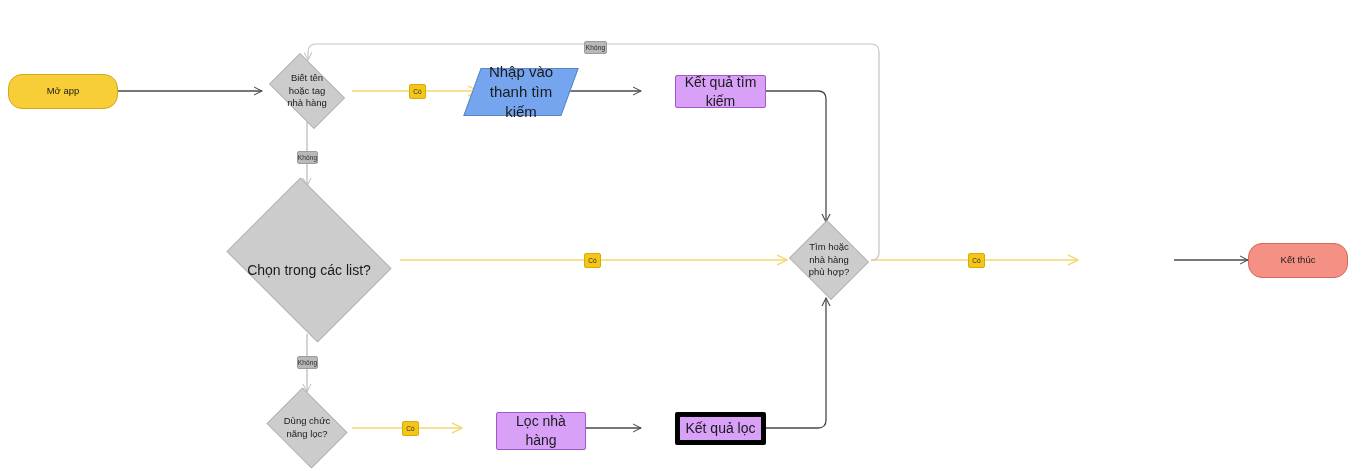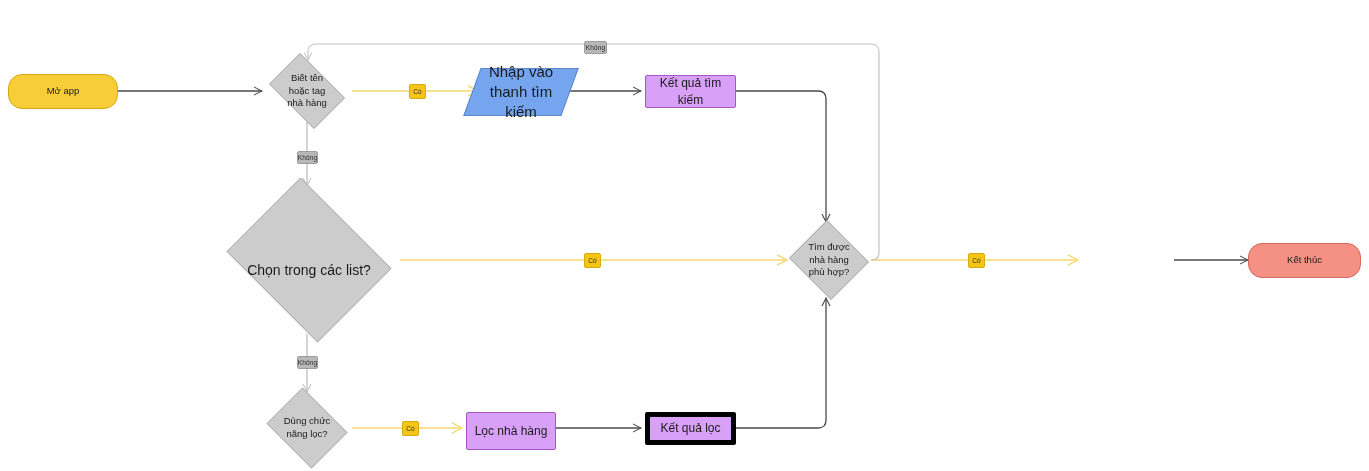--- a/index.html
+++ b/index.html
@@ -41,21 +41,22 @@
     white-space: pre-line;
   }
   
   .n-start {
     border-radius: 14px;
     font-size: 9.5px;
   }
   
   .n-proc {
     border-radius: 2px;
-    font-size: 12px;
+    font-size: 14px;
+    margin-left: 30px;
   }
   
   .n-io {
     font-size: 15px;
     background: transparent !important;
     border: none !important;
   }
   .n-io .skew {
     position: absolute;
     left: 0; top: 0;
@@ -210,27 +211,27 @@
   <div class="node n-proc" style="left:466px; top:412px; width:90px; height:38px; background:#d9a0f8; border:1px solid #a855c9;">
     <span class="txt">Lọc nhà hàng</span>
   </div>
 
   <div class="node n-proc" style="left:645px; top:412px; width:91px; height:33px; background:#d9a0f8; border:5px solid #000000;">
     <span class="txt">Kết quả lọc</span>
   </div>
 
   <div class="node n-dec" style="left:787px; top:222px; width:84px; height:76px;">
     <span class="dia"></span>
-    <span class="txt">Tìm được
+    <span class="txt">Tìm hoặc
 nhà hàng
 phù hợp?</span>
   </div>
 
 
-  <div class="node n-start" style="left:1248px; top:243px; width:113px; height:35px; background:#f59084; border:1px solid #d4685c;">
+  <div class="node n-start" style="left:1248px; top:243px; width:100px; height:35px; background:#f59084; border:1px solid #d4685c;">
     <span class="txt">Kết thúc</span>
   </div>
 
   <div class="elabel elabel-yes" style="left:409px; top:84px; width:17px; height:15px;">
     <span>Có</span>
   </div>
 
   <div class="elabel elabel-no" style="left:297px; top:151px; width:21px; height:13px;">
     <span>Không</span>
   </div>

